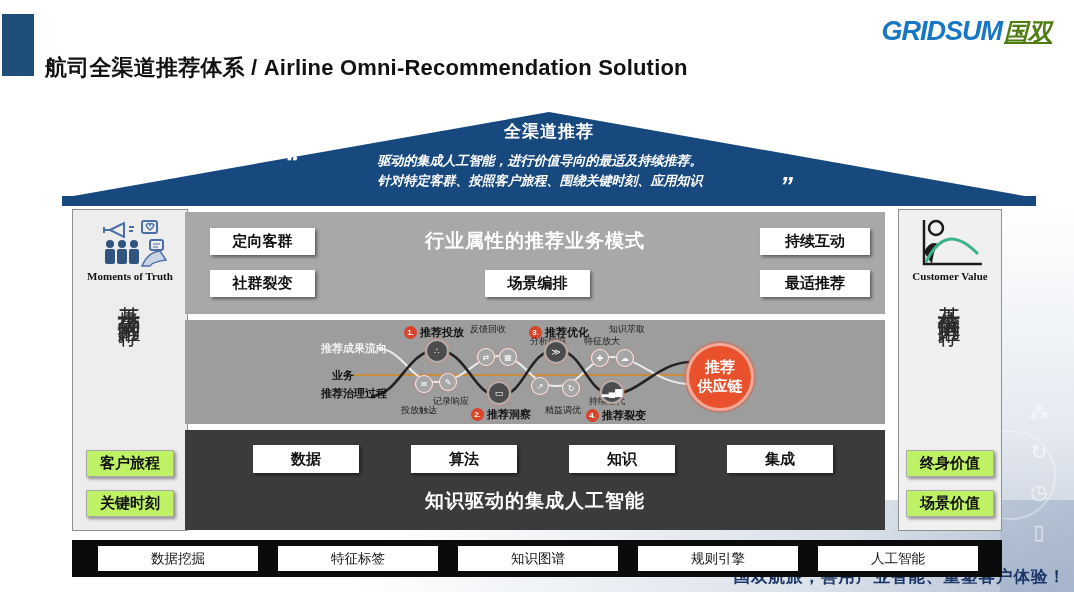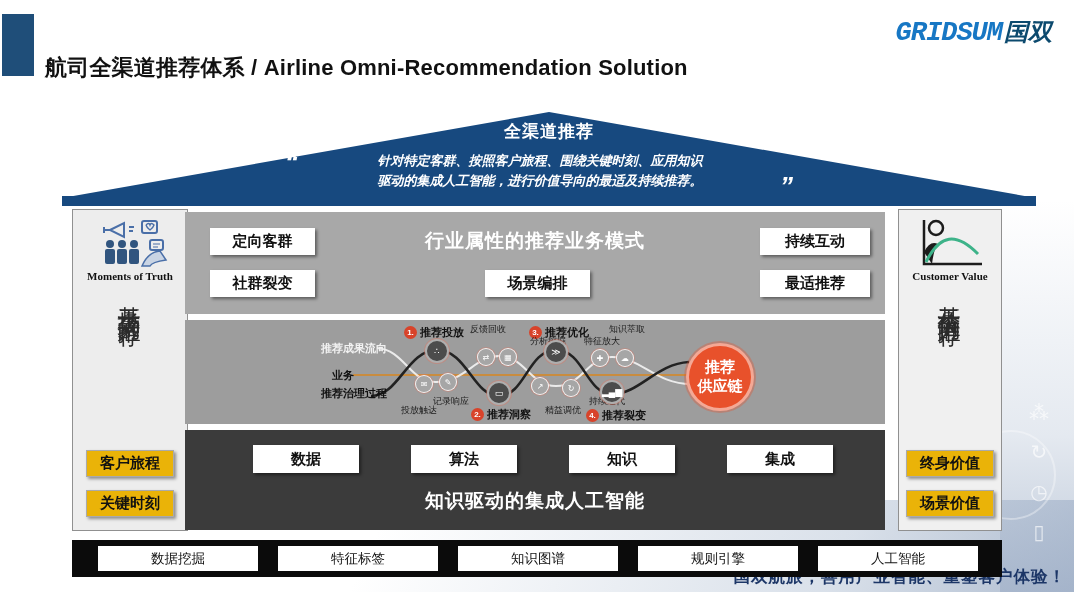--- a/index.html
+++ b/index.html
@@ -14,22 +14,22 @@
     background:linear-gradient(180deg, rgba(255,255,255,0) 0%, rgba(196,207,222,.45) 60%, rgba(160,176,200,.7) 100%); }
   .decor-icons { position:absolute; right:10px; top:400px; width:50px; display:flex; flex-direction:column; gap:16px;
     align-items:center; color:rgba(255,255,255,.65); font-size:20px; }
   .decor-ring { position:absolute; right:18px; top:430px; width:90px; height:90px; border:2px solid rgba(255,255,255,.35);
     border-radius:50%; }
 
   
   .accent-block { position:absolute; left:2px; top:14px; width:32px; height:62px; background:#1F4E79; }
   .page-title { position:absolute; left:45px; top:24px; font-size:22px; font-weight:bold; color:#111; letter-spacing:.2px;margin-top:29px; }
   .logo { position:absolute; right:22px; top:16px; font-style:italic; font-weight:bold; white-space:nowrap; }
-  .logo .en { color:#1777C4; font-size:27px; letter-spacing:-1px;font-family:Liberation Mono, monospace; }
-  .logo .cn { color:#0c4a6e; font-size:24px; margin-left:2px; }
+  .logo .en { color:#1777C4; font-size:27px; letter-spacing:-1px; }
+  .logo .cn { color:#4d7c0f; font-size:24px; margin-left:2px;text-decoration:underline; }
   .subtitle { position:absolute; left:36px; top:66px; width:996px; font-size:14px; font-weight:bold; color:#111; line-height:1.3; }
 
   
   .roof { position:absolute; left:62px; top:112px; width:974px; height:86px; background:#17497F;
     clip-path:polygon(50% 0, 100% 100%, 0 100%); }
   .roof-base { position:absolute; left:62px; top:196px; width:974px; height:10px; background:#17497F; }
   .roof-title { position:absolute; left:62px; top:120px; width:974px; text-align:center; color:#fff;
     font-size:17px; font-weight:bold; letter-spacing:1px; }
   .roof-quote { position:absolute; left:307px; top:151px; width:466px; color:#fff; font-size:13px;
     font-weight:bold; font-style:italic; text-align:center; line-height:1.55; }
@@ -38,21 +38,21 @@
   .quote-close { right:-20px; bottom:-8px; }
 
   
   .panel { position:absolute; top:209px; height:322px; background:#EDEDED; border:1px solid #909090; }
   .panel-left { left:72px; width:116px; }
   .panel-right { left:898px; width:104px; background:#F0F0F0; }
   .panel-icon { display:block; margin:8px auto 2px; }
   .panel-caption { text-align:center; font-size:11px; font-weight:bold; color:#111; font-family:"Liberation Serif","DejaVu Serif",serif; }
   .vertical-title { position:absolute; left:50%; transform:translateX(-50%); top:78px; writing-mode:vertical-rl;
     font-size:23px; color:#2b2b2b; letter-spacing:3px; white-space:nowrap; }
-  .side-box { position:absolute; left:50%; transform:translateX(-50%); width:88px; height:27px; background:#eab308;
+  .side-box { position:absolute; left:50%; transform:translateX(-50%); width:88px; height:27px; background:#bef264;
     border:1px solid #aaa; box-shadow:2px 2px 3px rgba(0,0,0,.4); font-size:15px; font-weight:bold; color:#111;
     display:flex; align-items:center; justify-content:center; white-space:nowrap; }
   .sb1 { top:240px; } .sb2 { top:280px; }
 
   
   .band { position:absolute; left:185px; width:700px; }
   .band-a { top:212px; height:102px; background:#A8A8A8; }
   .band-b { top:320px; height:104px; background:#9D9D9D; }
   .band-c { top:430px; height:100px; background:#3B3B3B; }
   .band-title { position:absolute; width:100%; text-align:center; color:#fff; font-weight:bold; font-size:19px; letter-spacing:1px; }
@@ -128,22 +128,22 @@
   <div class="page-title">航司全渠道推荐体系 / Airline Omni-Recommendation Solution</div>
   <div class="logo">
     <span class="en">GRIDSUM</span><span class="cn">国双</span>
   </div>
 
   <div class="roof"></div>
   <div class="roof-base"></div>
   <div class="roof-title">全渠道推荐</div>
   <div class="roof-quote">
     <span class="quote-mark quote-open">“</span>
+    <div>驱动的集成人工智能，进行价值导向的最适及持续推荐。</div>
     <div>针对特定客群、按照客户旅程、围绕关键时刻、应用知识</div>
-    <div>驱动的集成人工智能，进行价值导向的最适及持续推荐。</div>
     <span class="quote-mark quote-close">”</span>
   </div>
 
   <div class="panel panel-left">
     <svg class="panel-icon" width="76" height="50" viewBox="0 0 76 50">
       <g fill="none" stroke="#4a6fa8" stroke-width="2">
         <path d="M18 12 L32 5 L32 19 Z"></path>
         <path d="M12 12 h6 M12 9 v6"></path>
         <path d="M37 9 h5 M37 13 h4"></path>
         <rect x="50" y="3" width="15" height="12" rx="2"></rect>

